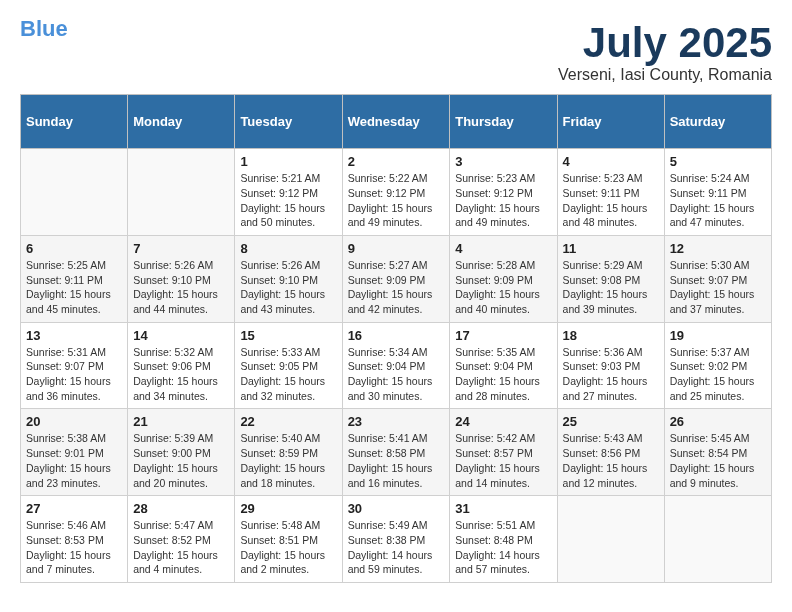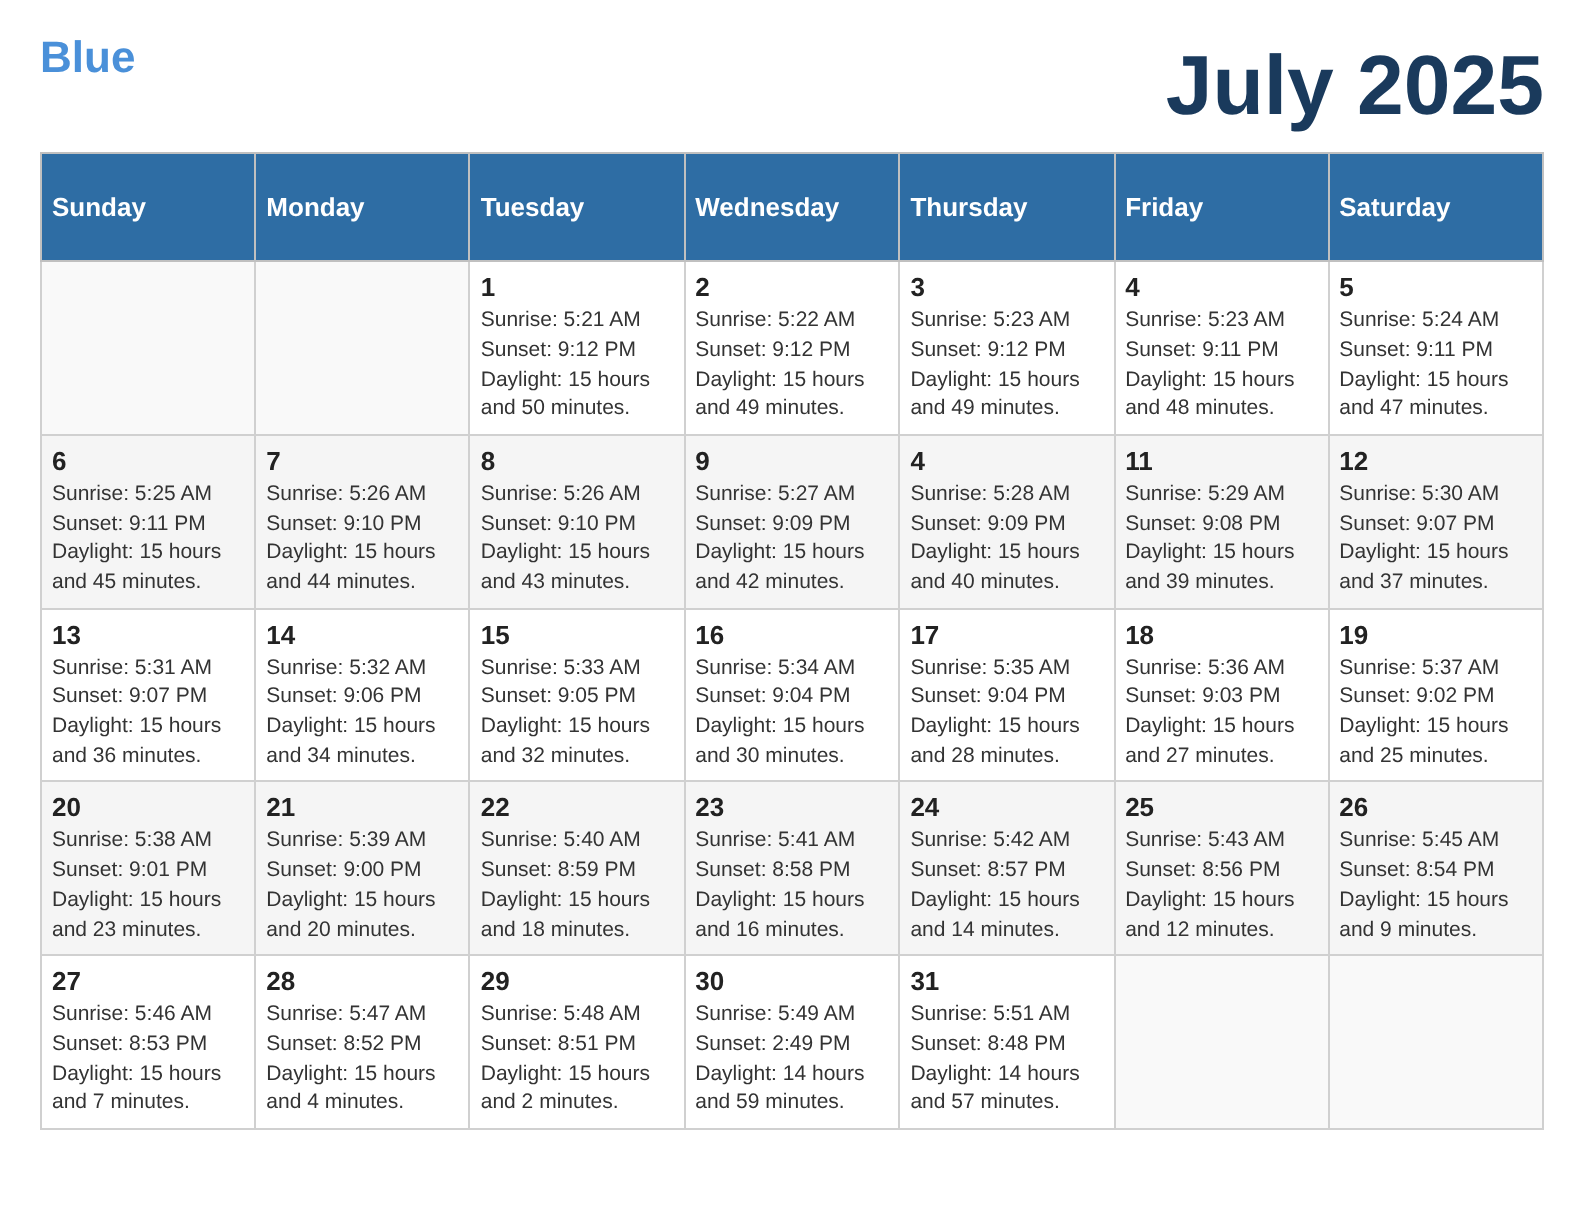--- a/index.html
+++ b/index.html
@@ -84,20 +84,21 @@
   </style>
 </head>
 <body>
 
 <div class="header-area">
   <div class="logo">
     <div style="font-size:22px;font-weight:bold;color:#4a90d9;margin-top:-4px;">Blue</div>
   </div>
   <div class="title-area">
     <div class="month-title">July 2025</div>
+    <div class="location">Verseni, Iasi County, Romania</div>
   </div>
 </div>
 
 <table>
   <thead>
     <tr>
     <th>Sunday</th>
         <th>Monday</th>
         <th>Tuesday</th>
         <th>Wednesday</th>
@@ -288,21 +289,21 @@
         </td>
         <td>
           <span class="day-num">29</span>
           <div class="day-info" style="white-space: pre-line;">Sunrise: 5:48 AM
 Sunset: 8:51 PM
 Daylight: 15 hours and 2 minutes.</div>
         </td>
         <td>
           <span class="day-num">30</span>
           <div class="day-info" style="white-space: pre-line;">Sunrise: 5:49 AM
-Sunset: 2:49 PM
+Sunset: 8:38 PM
 Daylight: 14 hours and 59 minutes.</div>
         </td>
         <td>
           <span class="day-num">31</span>
           <div class="day-info" style="white-space: pre-line;">Sunrise: 5:51 AM
 Sunset: 8:48 PM
 Daylight: 14 hours and 57 minutes.</div>
         </td>
         <td class="empty-cell"></td>
         <td class="empty-cell"></td>

